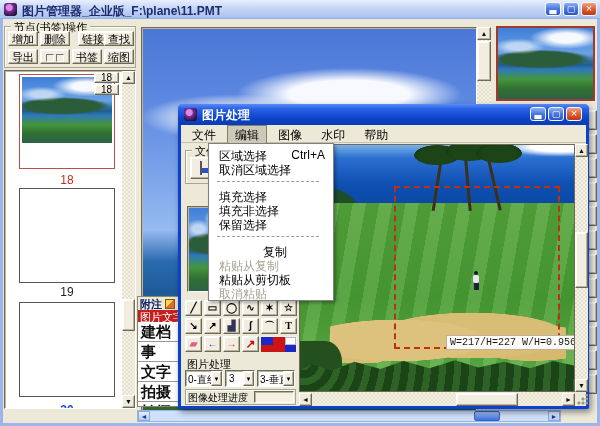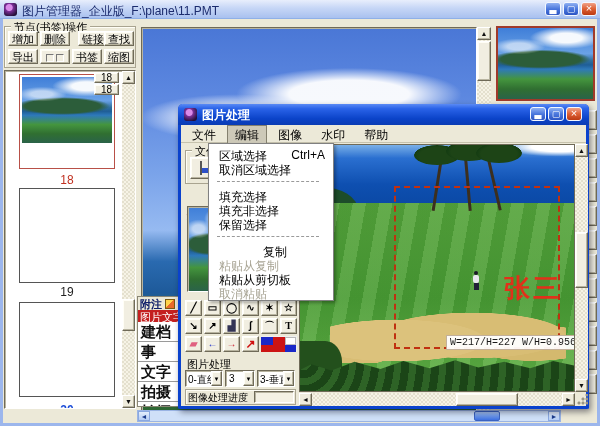--- a/index.html
+++ b/index.html
@@ -8,21 +8,21 @@
   .abs { position:absolute; }
   #win { position:relative; width:600px; height:426px; background:#ece9d8;
          box-shadow: inset 0 0 0 3px #9cb6ec; overflow:hidden; }
 
   
   .titlebar { left:0; top:0; width:600px; height:19px;
     background:linear-gradient(180deg,#e8eefc 0%,#c6d6f6 45%,#a9c1ef 100%);
     border-bottom:1px solid #8fb0e8; }
   .app-icon { left:4px; top:3px; width:13px; height:13px; border-radius:3px;
     background:radial-gradient(circle at 40% 35%,#d98ae8 0 3px,#7a2f96 4px,#241038 9px); }
-  .title-text { left:22px; top:3px; font-weight:normal; font-size:12px; color:#1c2c6e; white-space:nowrap; }
+  .title-text { left:22px; top:3px; font-weight:bold; font-size:12px; color:#1c2c6e; white-space:nowrap; }
   .xpbtn { width:16px; height:14px; border-radius:3px; border:1px solid #f4f8ff; color:#fff;
     font-size:9px; line-height:12px; text-align:center;
     background:linear-gradient(180deg,#8fb0f2 0%,#4a77dd 50%,#2c55c4 100%); }
   .xpclose { background:linear-gradient(180deg,#f0a188 0%,#dd5f33 50%,#bc3a12 100%); }
 
   
   .btn3d { background:#f1eee1; border:1px solid; border-color:#ffffff #6f6a58 #6f6a58 #ffffff;
     box-shadow:inset -1px -1px 0 #b8b4a0, inset 1px 1px 0 #fffef6;
     font-size:11px; text-align:center; color:#000; }
   .sunken { background:#fff; border:1px solid; border-color:#6f6a58 #ffffff #ffffff #6f6a58;
@@ -297,21 +297,20 @@
       <div class="frond" style="left:114px;top:0px;"></div>
       <div class="frond" style="left:146px;top:-4px;"></div>
       <div class="frond" style="left:176px;top:-2px;"></div>
       <div class="abs bunker"></div>
       <div class="abs rocks"></div>
       <div class="abs bushes"></div>
       <div class="abs golfer-head"></div>
       <div class="abs golfer-body"></div>
       <div class="abs golfer-legs"></div>
       <div class="abs selrect"></div>
-      <div class="abs annot">张三</div>
       <div class="abs stats">W=217/H=227 W/H=0.956</div>
     </div>
 
     <div class="abs sb-track" style="left:394px;top:40px;width:13px;height:248px;">
       <div class="abs sb-btn" style="left:0;top:0;width:13px;height:13px;">▲</div>
       <div class="abs btn3d" style="left:0;top:88px;width:13px;height:56px;"></div>
       <div class="abs sb-btn" style="left:0;top:235px;width:13px;height:13px;">▼</div>
     </div>
 
     <div class="abs sb-track" style="left:118px;top:289px;width:276px;height:13px;">

